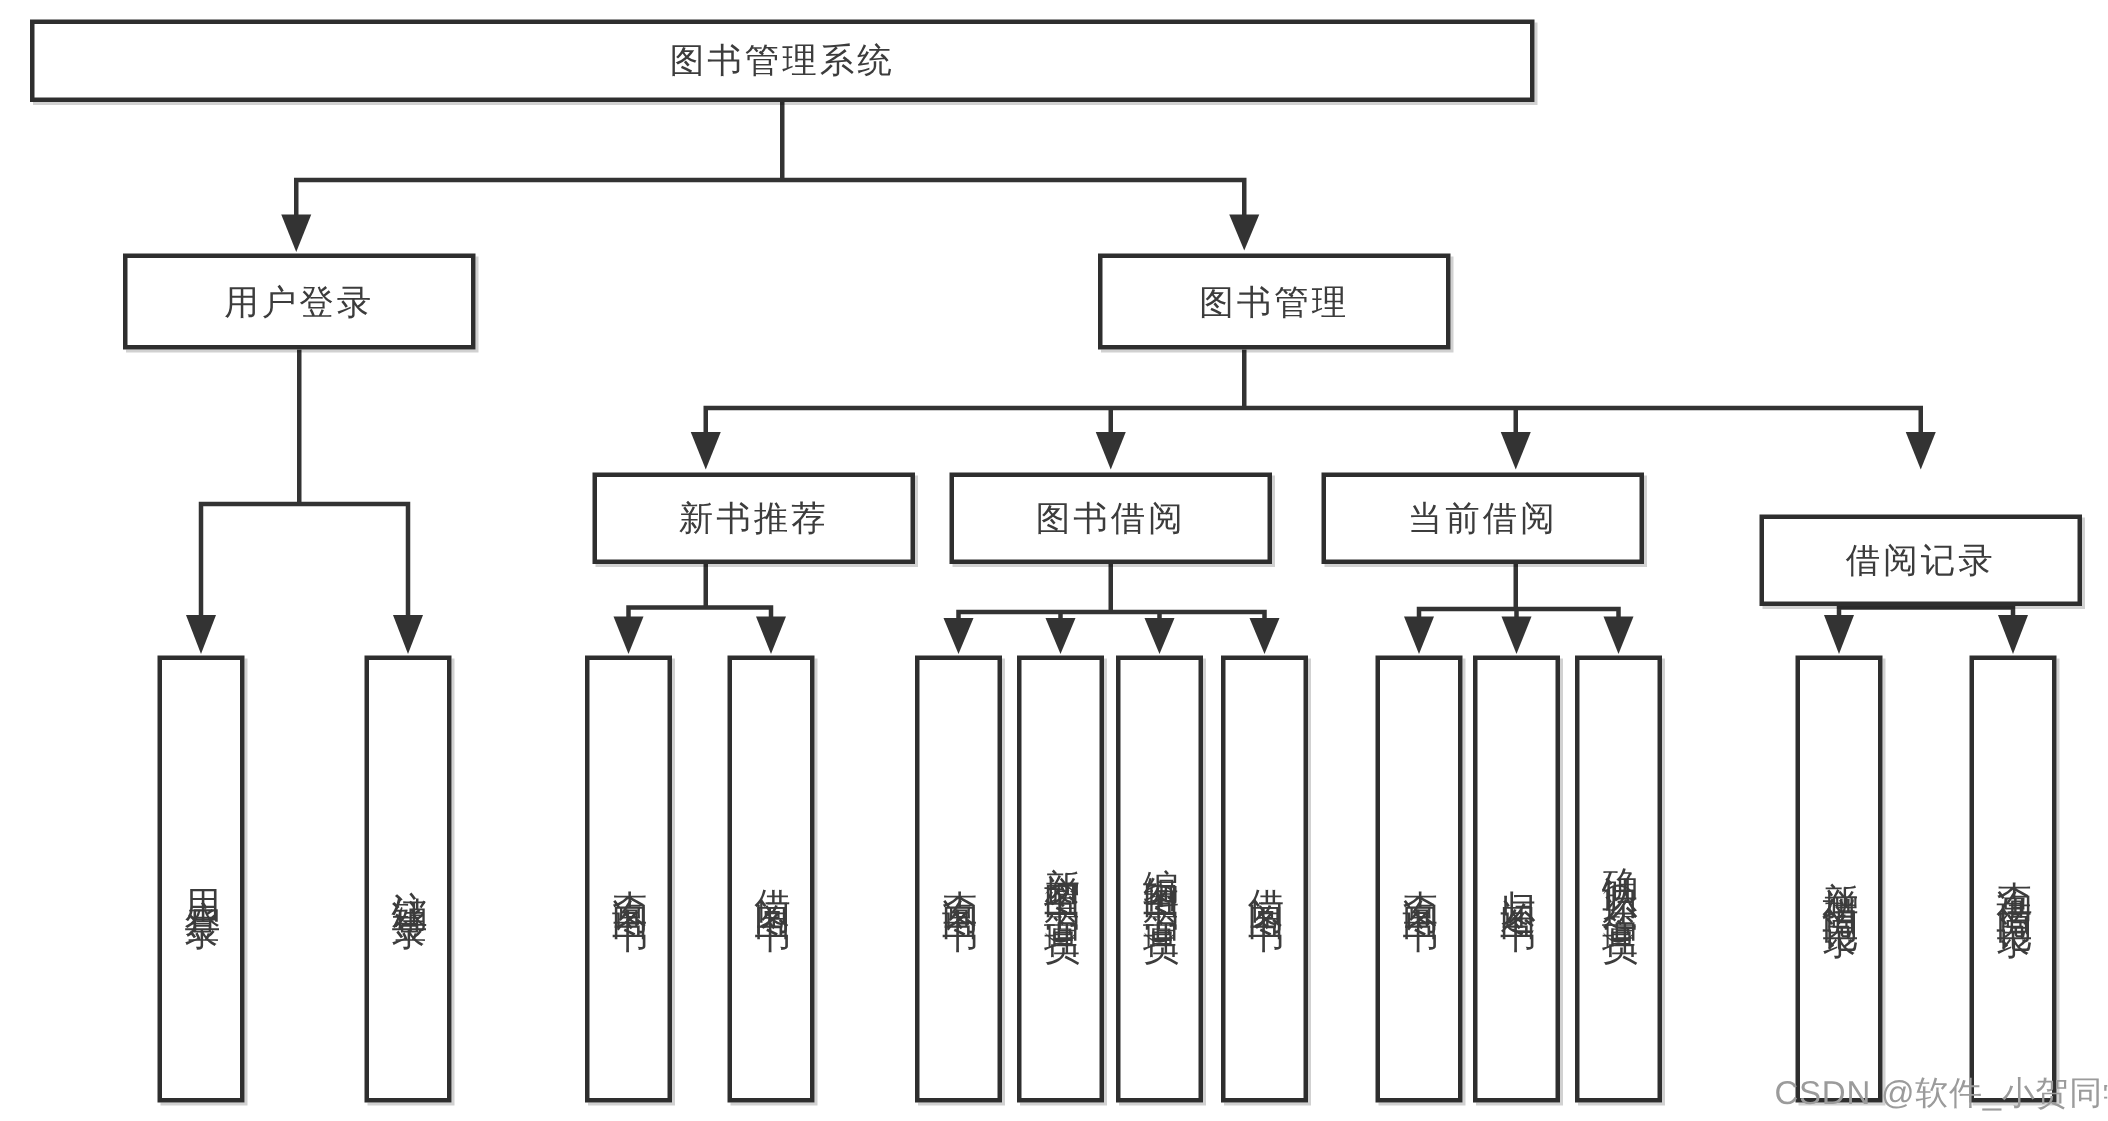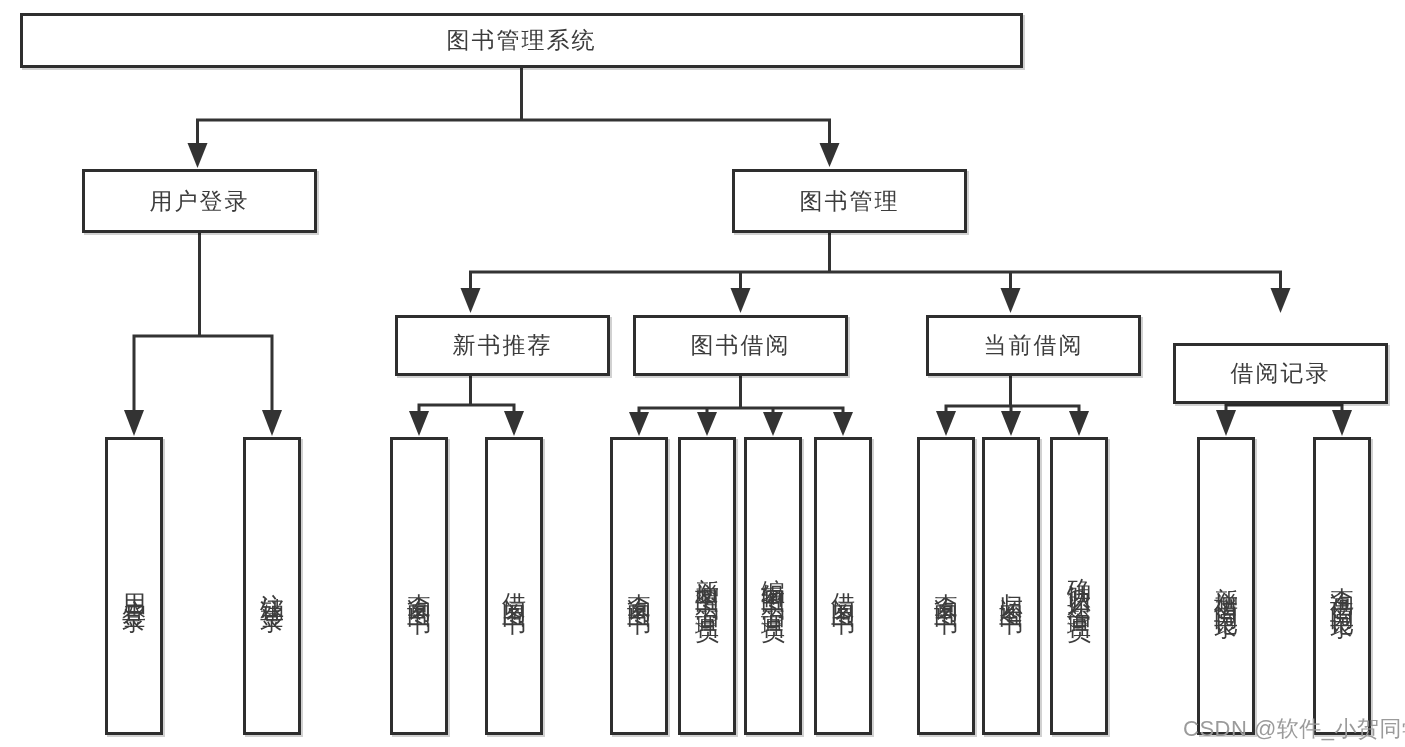--- a/index.html
+++ b/index.html
@@ -28,21 +28,21 @@
     writing-mode: vertical-rl;
     text-orientation: mixed;
     font-size: 24px;
     letter-spacing: 6px;
     line-height: 1;
   }
   .root  { left: 20px;  top: 13px;  width: 997px; height: 49px; }
   .l2a   { left: 82px;  top: 169px; width: 229px; height: 58px; }
   .l2b   { left: 712px; top: 169px; width: 229px; height: 58px; margin-left: 20px; }
   .l3    { top: 315px; width: 209px; height: 55px; }
-  .l3a { left: 363px; margin-left: 32px; }  .l3b { left: 633px; font-family: Liberation Mono, monospace; }  .l3c { left: 926px; }  .l3d { left: 1173px; margin-top: 28px; }
+  .l3a { left: 363px; margin-left: 32px; }  .l3b { left: 633px; font-family: Liberation Mono, monospace; }  .l3c { left: 881px; }  .l3d { left: 1173px; margin-top: 28px; }
   .leaf  { top: 437px; width: 52px; height: 292px; }
   .lf1  { left: 105px; }  .lf2  { left: 243px; }
   .lf3  { left: 390px; }  .lf4  { left: 485px; }
   .lf5  { left: 610px; }  .lf6  { left: 678px; }  .lf7  { left: 744px; }  .lf8  { left: 814px; }
   .lf9  { left: 917px; }  .lf10 { left: 982px; }  .lf11 { left: 1050px; }
   .lf12 { left: 1197px; } .lf13 { left: 1313px; }
   .watermark {
     position: absolute;
     left: 1183px;
     top: 714px;

